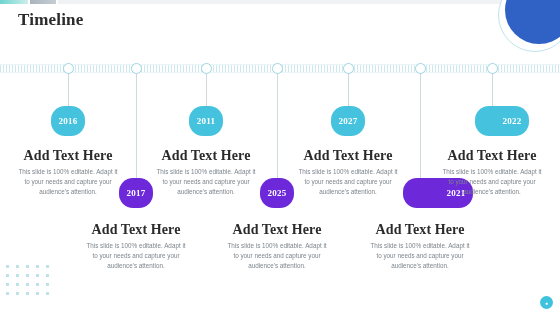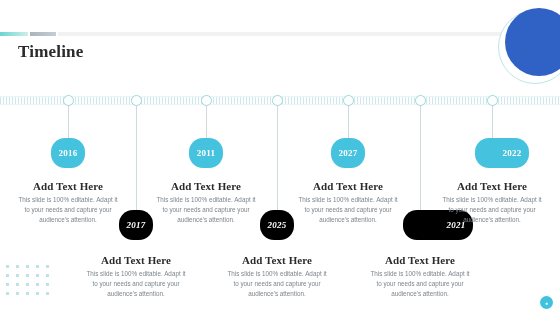--- a/index.html
+++ b/index.html
@@ -11,21 +11,20 @@
     height: 315px;
     background: #ffffff;
     font-family: "Liberation Sans", sans-serif;
     overflow: hidden;
     position: relative;
   }
   #slide {
     position: absolute;
     inset: 0;
     background: #ffffff;
-    margin-top: 32px;
   }
 
   
   .topbar-teal {
     position: absolute;
     left: 0; top: 0;
     width: 28px; height: 4px;
     background: linear-gradient(90deg, #6fd4cf 0%, #9fe3df 55%, #cfeeec 100%);
   }
   .topbar-gray {
@@ -122,32 +121,32 @@
     display: flex;
     align-items: center;
     justify-content: center;
     font-family: "Liberation Serif", serif;
     font-size: 9px;
     font-weight: 700;
     color: #ffffff;
     letter-spacing: 0.3px;
   }
   .chip.cyan { background: #45c3de; }
-  .chip.blue { background: #000000; font-style: italic; }
+  .chip.blue { background: #6d28d9; }
 
   
   .txt {
     position: absolute;
     width: 104px;
     margin-left: -52px;
     text-align: center;
   }
   .txt-head {
     font-family: "Liberation Serif", serif;
-    font-size: 11px;
+    font-size: 14px;
     font-weight: 700;
     color: #2b2b2b;
     margin-bottom: 3px;
     letter-spacing: 0.1px;
   }
   .txt-body {
     font-family: "Liberation Sans", sans-serif;
     font-size: 6.3px;
     line-height: 1.62;
     color: #7d858c;

